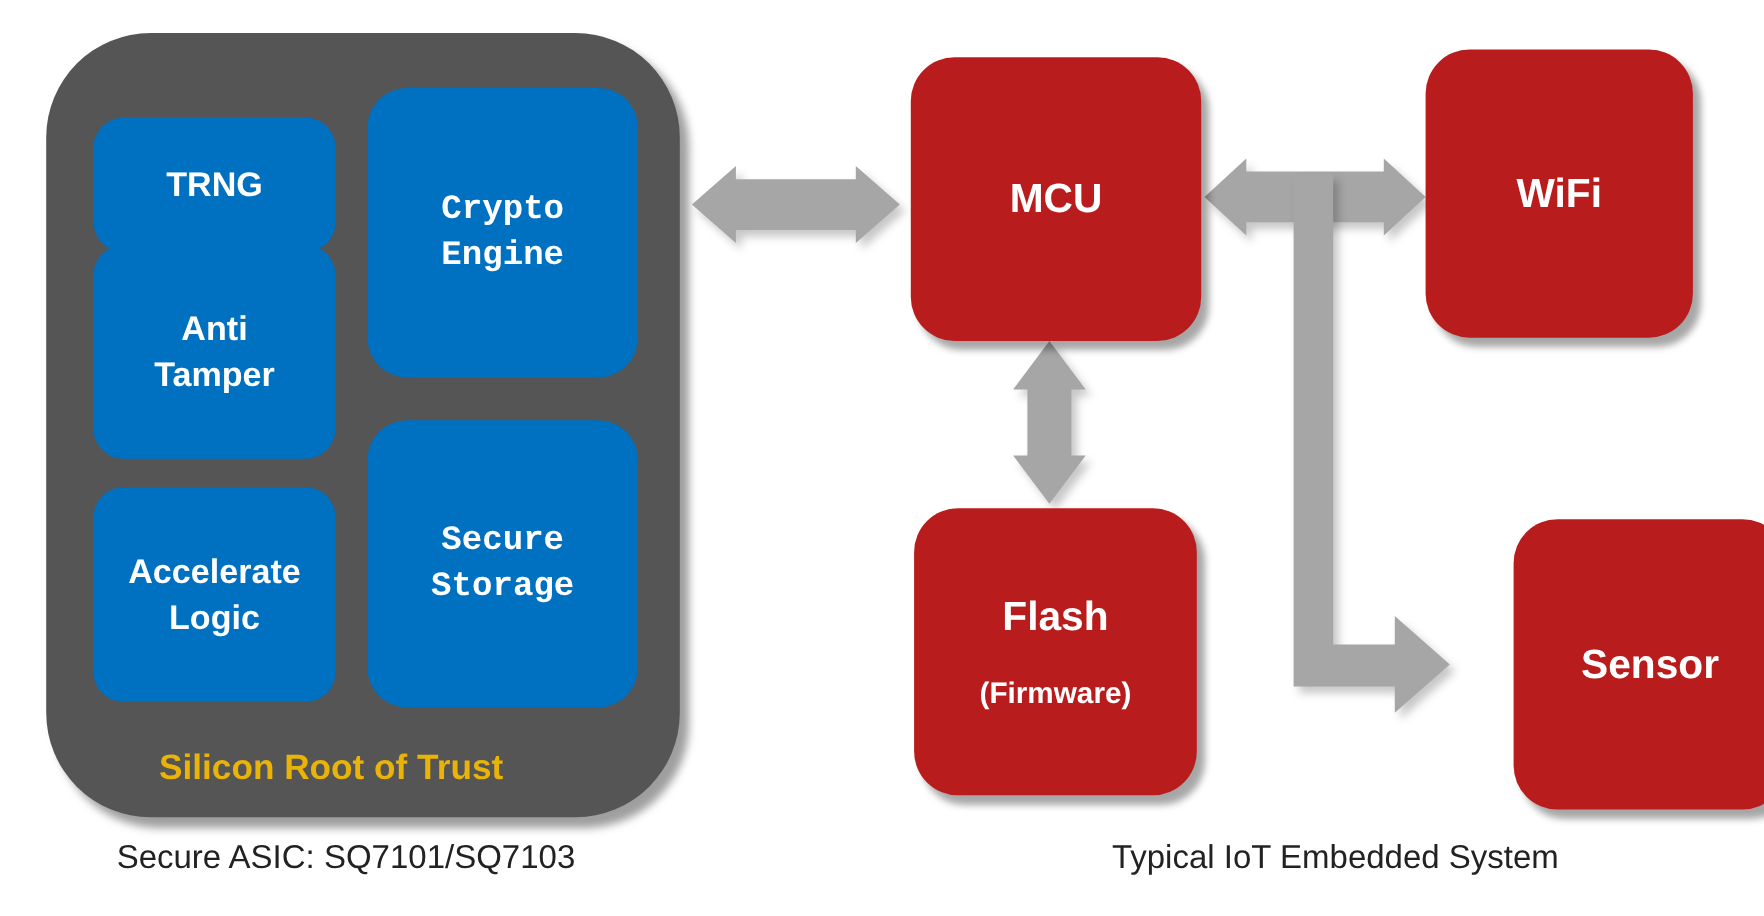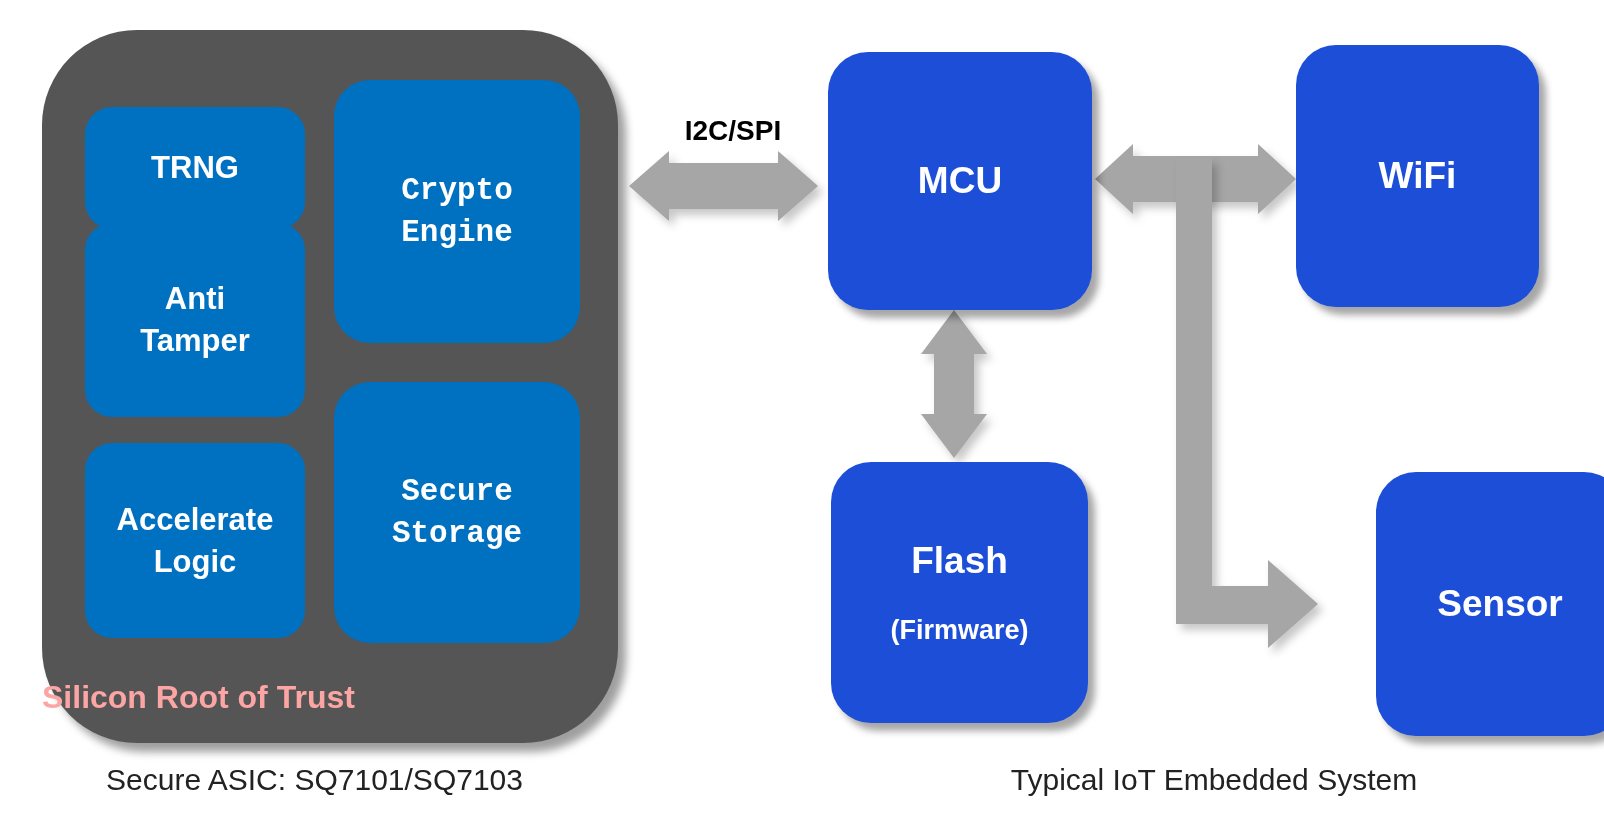--- a/index.html
+++ b/index.html
@@ -48,30 +48,30 @@
   #accelerate      { left: 43px;  top: 413px; width: 220px; height: 195px; }
   #crypto-engine   { left: 292px; top: 50px;  width: 246px; height: 263px; }
   #secure-storage  { left: 292px; top: 352px; width: 246px; height: 261px; }
 
   .asic-title {
     position: absolute;
     left: 0; top: 646px;
     width: 576px;
     padding-right: 58px;
     box-sizing: border-box;
-    text-align: left;
-    color: #fca5a5;
+    text-align: center;
+    color: #eab308;
     font-size: 32px;
     font-weight: bold;
     line-height: 42px;
   }
 
   
   .block-green {
-    background: #1d4ed8;
+    background: #b91c1c;
     border-radius: 40px;
     font-size: 37px;
     box-shadow: 7px 8px 7px rgba(0,0,0,0.35);
     flex-direction: column;
   }
   #mcu    { left: 828px;  top: 52px;  width: 264px; height: 258px; }
   #wifi   { left: 1296px; top: 45px;  width: 243px; height: 262px; }
   #flash  { left: 831px;  top: 462px; width: 257px; height: 261px; }
   #sensor { left: 1376px; top: 472px; width: 248px; height: 264px; }
 
@@ -128,21 +128,20 @@
     <div class="asic-title">Silicon Root of Trust</div>
   </div>
 
   <svg class="arrow-layer" width="1604" height="833" viewBox="0 0 1604 833">
     <polygon points="629,186 669,151 669,163 778,163 778,151 818,186 778,221 778,209 669,209 669,221" fill="#a6a6a6"></polygon>
     <polygon points="1095,179 1133,144 1133,156 1258,156 1258,144 1296,179 1258,214 1258,202 1133,202 1133,214" fill="#a6a6a6"></polygon>
     <polygon points="954,310 987,354 974,354 974,414 987,414 954,458 921,414 934,414 934,354 921,354" fill="#a6a6a6"></polygon>
     <polygon points="1176,158 1212,158 1212,586 1268,586 1268,560 1318,604 1268,648 1268,624 1176,624" fill="#a6a6a6"></polygon>
   </svg>
 
-  <div id="bus-label">I2C/SPI</div>
 
   <div id="mcu" class="block block-green">
     <span>MCU</span>
   </div>
   <div id="wifi" class="block block-green">
     <span>WiFi</span>
   </div>
   <div id="flash" class="block block-green">
     <span class="flash-main">Flash</span>
     <span class="flash-sub">(Firmware)</span>

